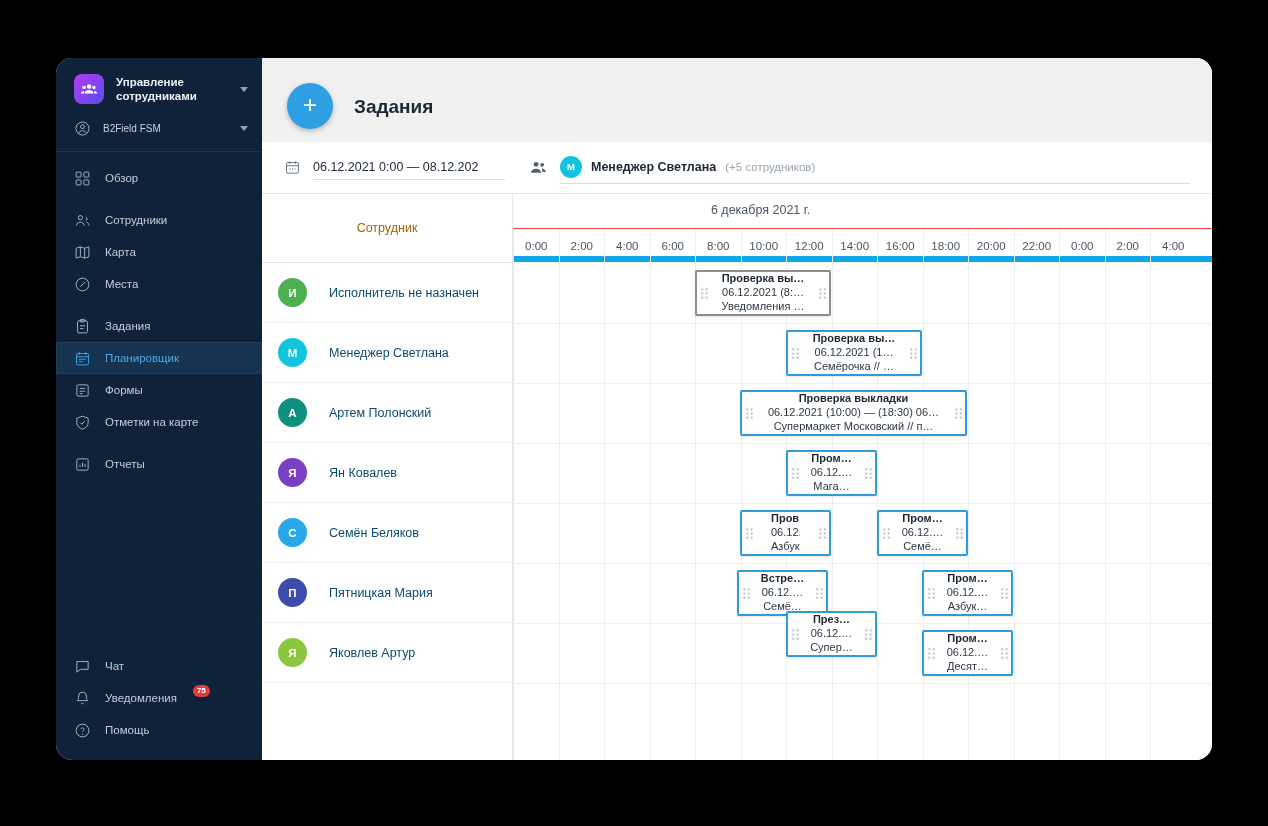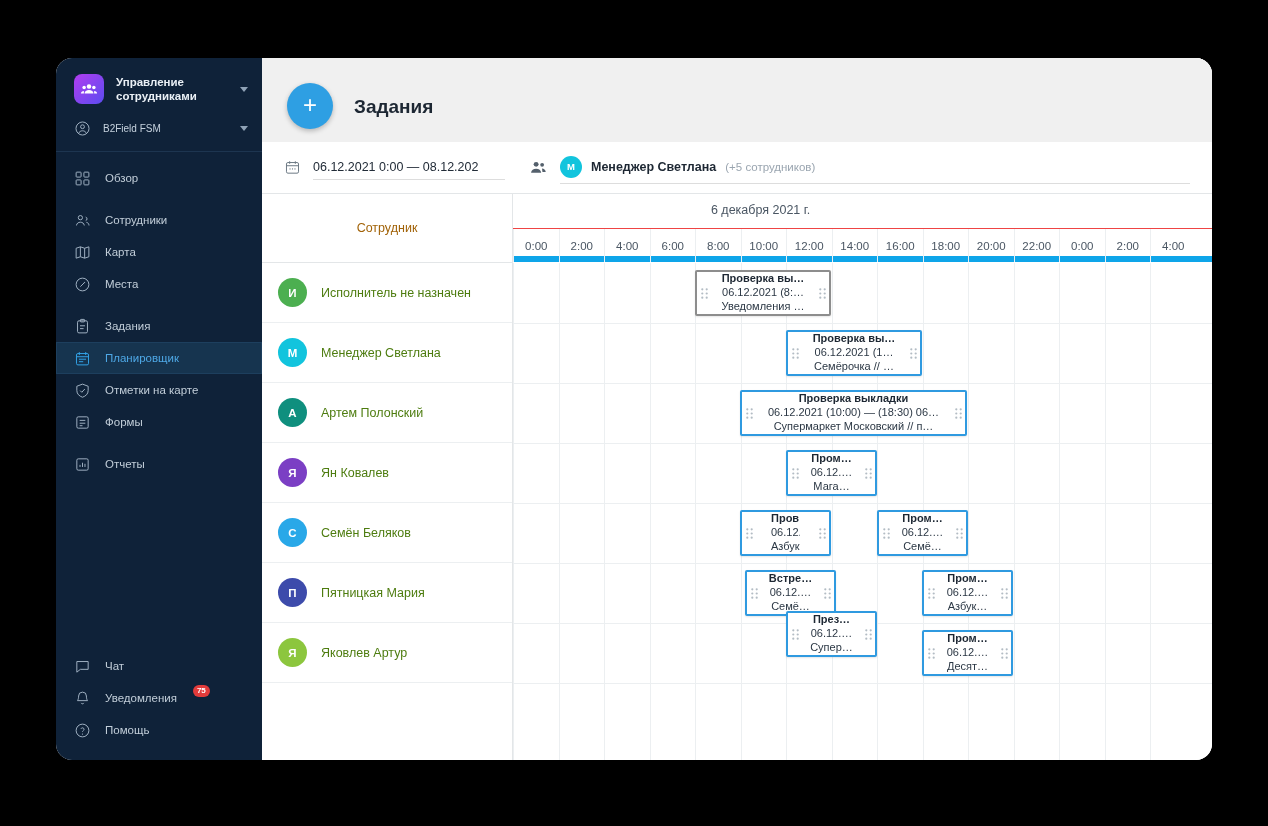--- a/index.html
+++ b/index.html
@@ -81,21 +81,21 @@
 
   
   #sched { position:absolute; left:0; right:0; top:136px; bottom:0; overflow:hidden; }
   #namecol { position:absolute; left:0; top:0; width:251px; bottom:0;
              border-right:1px solid #e3e6e8; background:#fff; z-index:3; }
   .namehead { height:69px; display:flex; align-items:center; justify-content:center;
               font-size:12.5px; color:#a16207; border-bottom:1px solid #e3e6e8; }
   .namerow { height:60px; display:flex; align-items:center; gap:14px; padding-left:16px;
              border-bottom:1px solid #eceff1; }
   .namerow .av { width:29px;height:29px;flex:0 0 29px;font-size:11.5px; }
-  .namerow .nm { font-size:12.5px; color:#4d7c0f; }
+  .namerow .nm { font-size:12.5px; color:#0c4a6e;margin-left:8px; }
 
   #timeline { position:absolute; left:251px; top:0; right:0; bottom:0; }
   .dayhead { height:35px; position:relative; border-bottom:1px solid #ef4444; }
   .daylabel { position:absolute; top:9px; font-size:12.5px; color:#4a5663; white-space:nowrap; }
   .hourhead { height:33px; position:relative; border-bottom:6px solid #0ea5e9; }
   .hourcell { position:absolute; top:0; height:33px; border-left:1px solid #eceff1;
               display:flex; align-items:center; justify-content:center;
               font-size:11.5px; color:#4a5663; }
   .gridbody { position:absolute; left:0; right:0; top:69px; bottom:0; }
   .vline { position:absolute; top:0; bottom:0; width:1px; background:#eceff1; }
@@ -215,34 +215,34 @@
           <svg viewBox="0 0 24 24">
               <rect x="3.5" y="5" width="17" height="16" rx="2"></rect>
               <path d="M3.5 9.5h17M7.5 3v4M16.5 3v4M7 13h10M7 16.5h6"></path>
             </svg>
         </span>
         <span class="lbl">Планировщик</span>
       </div>
       <div class="navitem">
         <span class="navicon">
           <svg viewBox="0 0 24 24">
+              <rect x="4" y="4" width="16" height="16" rx="2"></rect>
+              <path d="M8 9h8M8 13h8M8 16.5h4"></path>
+            </svg>
+        </span>
+        <span class="lbl">Формы</span>
+      </div>
+      <div class="navitem">
+        <span class="navicon">
+          <svg viewBox="0 0 24 24">
               <path d="M12 3l8 3v6c0 5-3.6 8-8 9.5C7.6 20 4 17 4 12V6z"></path>
               <path d="M8.7 12.2l2.3 2.3 4.3-4.6"></path>
             </svg>
         </span>
         <span class="lbl">Отметки на карте</span>
-      </div>
-      <div class="navitem">
-        <span class="navicon">
-          <svg viewBox="0 0 24 24">
-              <rect x="4" y="4" width="16" height="16" rx="2"></rect>
-              <path d="M8 9h8M8 13h8M8 16.5h4"></path>
-            </svg>
-        </span>
-        <span class="lbl">Формы</span>
       </div>
     </div>
 
     <div class="navgroup" style="padding-top:0;">
       <div class="navitem">
         <span class="navicon">
           <svg viewBox="0 0 24 24">
               <rect x="4" y="4" width="16" height="16" rx="2"></rect>
               <path d="M8.5 15.5v-3M12 15.5v-6M15.5 15.5v-4.5"></path>
             </svg>
@@ -552,21 +552,21 @@
                 <svg viewBox="0 0 7 11">
                   <circle cx="1.3" cy="1.3" r="1.1"></circle>
                   <circle cx="5.7" cy="1.3" r="1.1"></circle>
                   <circle cx="1.3" cy="5.5" r="1.1"></circle>
                   <circle cx="5.7" cy="5.5" r="1.1"></circle>
                   <circle cx="1.3" cy="9.7" r="1.1"></circle>
                   <circle cx="5.7" cy="9.7" r="1.1"></circle>
                 </svg>
               </span>
             </div>
-            <div class="card" style="left: 232px; width: 91px; top: 307px; height: 46px;">
+            <div class="card" style="left: 224px; width: 91px; top: 307px; height: 46px;">
               <span class="grip">
                 <svg viewBox="0 0 7 11">
                   <circle cx="1.3" cy="1.3" r="1.1"></circle>
                   <circle cx="5.7" cy="1.3" r="1.1"></circle>
                   <circle cx="1.3" cy="5.5" r="1.1"></circle>
                   <circle cx="5.7" cy="5.5" r="1.1"></circle>
                   <circle cx="1.3" cy="9.7" r="1.1"></circle>
                   <circle cx="5.7" cy="9.7" r="1.1"></circle>
                 </svg>
               </span>

